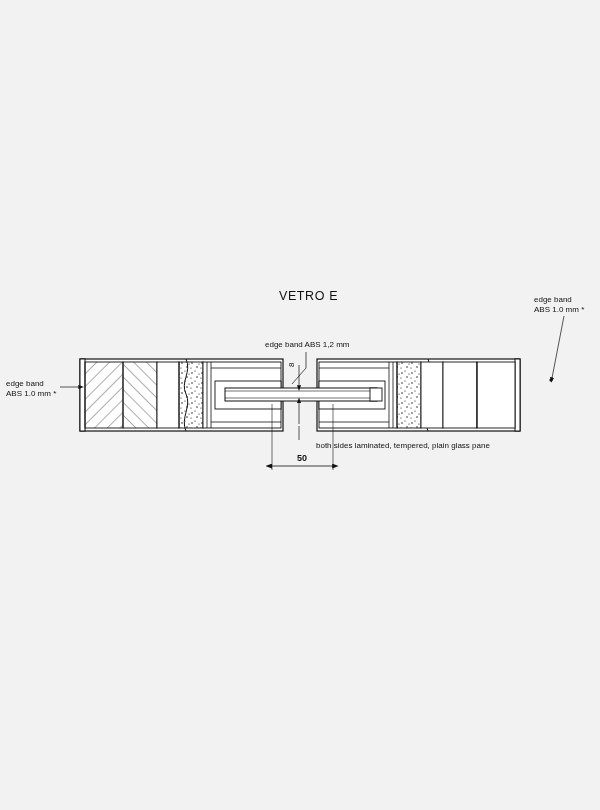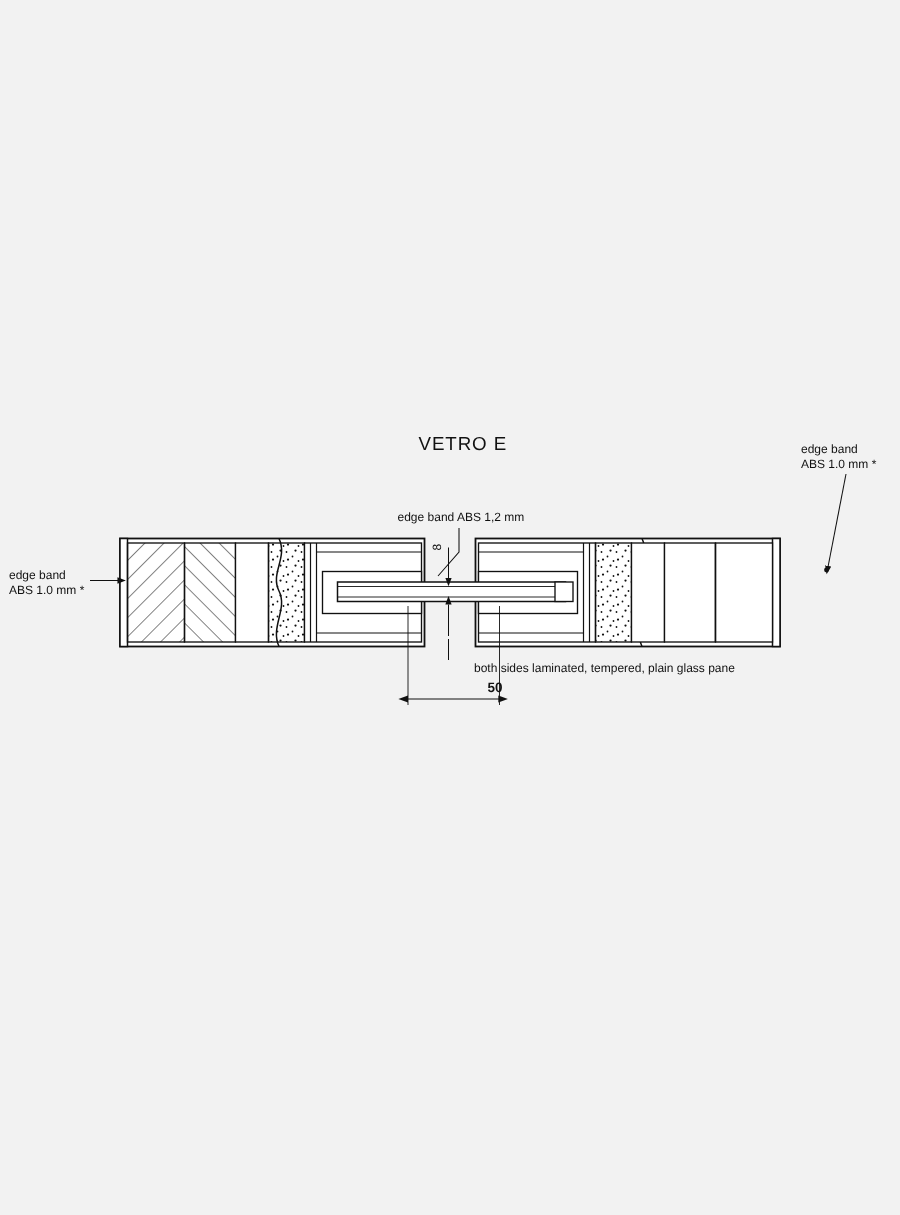--- a/index.html
+++ b/index.html
@@ -59,21 +59,20 @@
     font-size: 8px;
     left: 288px;
     top: 441px;
     padding-left: 28px;
   }
   #dim-50 {
     font-size: 9px;
     font-weight: bold;
     left: 297px;
     top: 453px;
-    margin-left: 28px;
   }
   #dim-8 {
     font-size: 8px;
     left: 287px;
     top: 367px;
     transform: rotate(-90deg);
     transform-origin: left top;
   }
 </style>
 </head>

